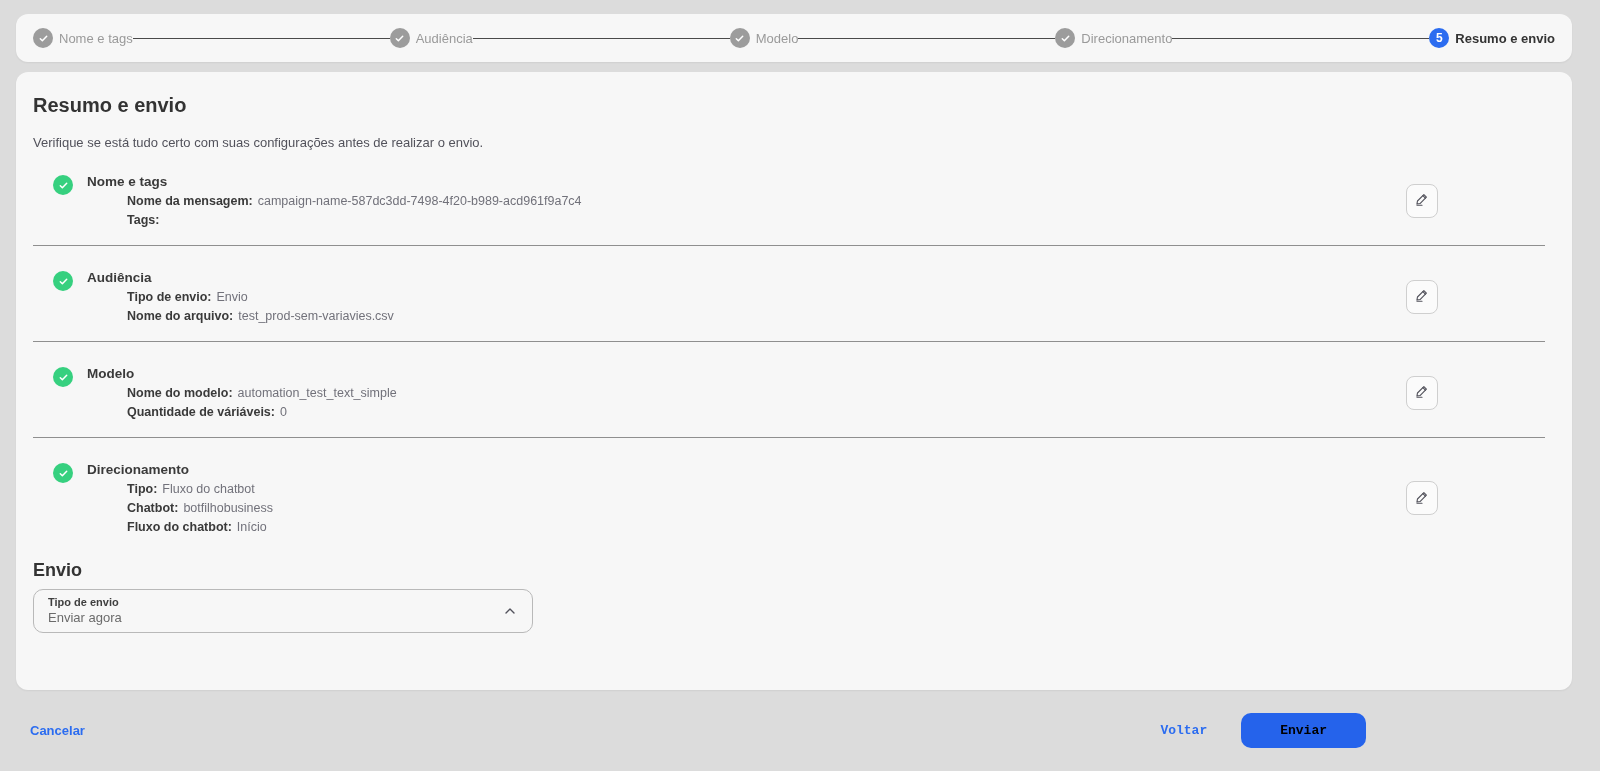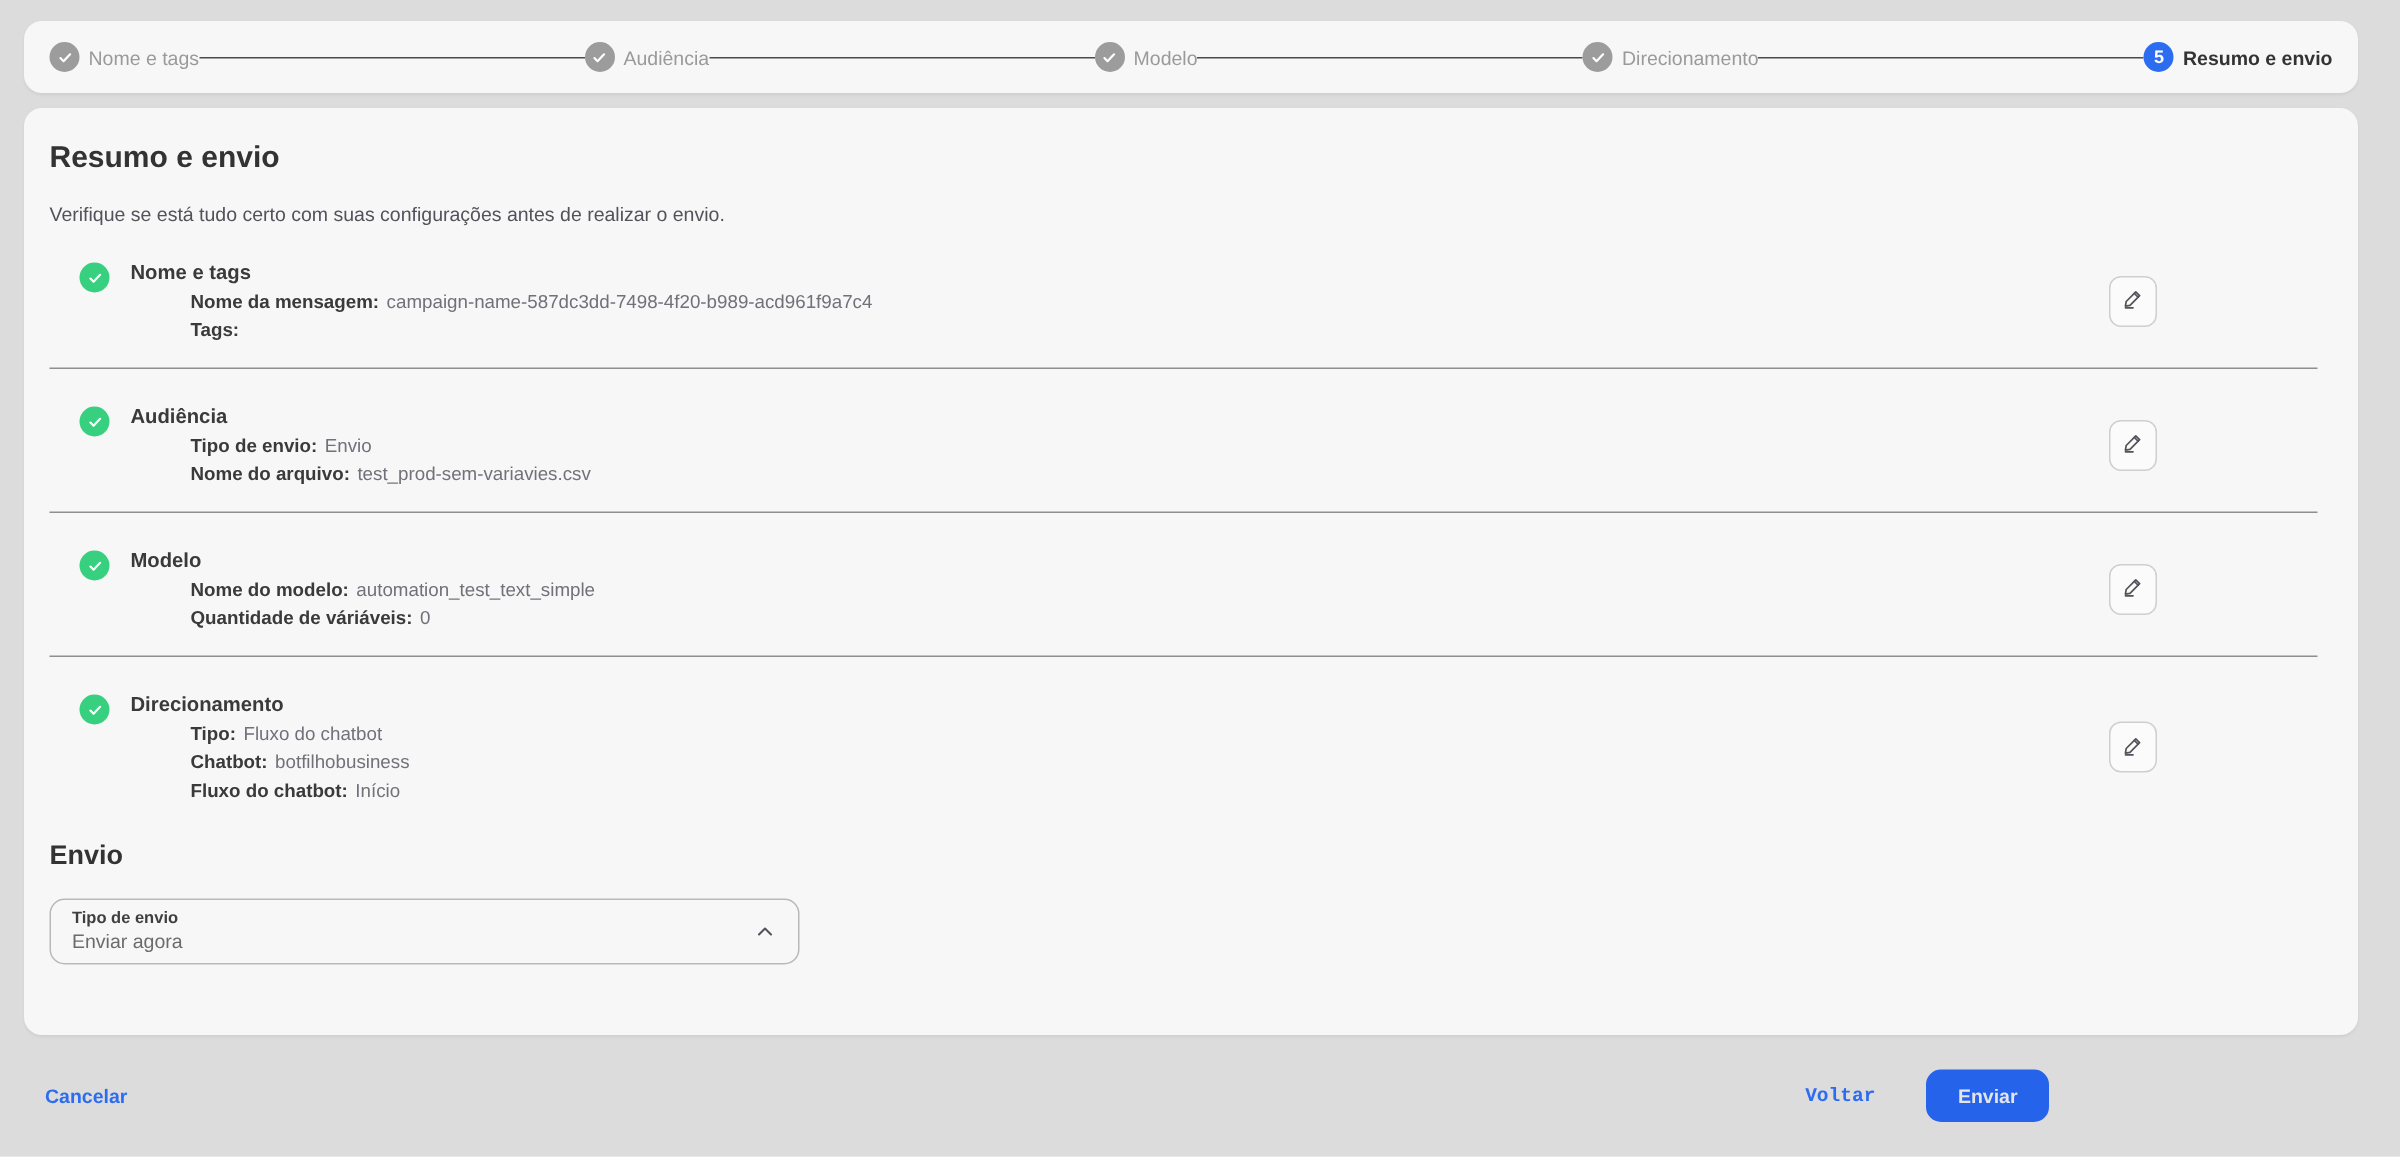--- a/index.html
+++ b/index.html
@@ -55,41 +55,41 @@
     border: 1px solid #cfcfcf; background: #fbfbfb;
     display: flex; align-items: center; justify-content: center;
     cursor: pointer; margin-right: 117px; align-self: center;
   }
   .divider { border: none; border-top: 1px solid #8f8f8f; margin: 18px 10px 0 0; }
 
   .envio-title { font-size: 18px; font-weight: bold; color: #333; margin-top: 26px; }
   .envio-note { font-size: 13.5px; color: #3f3f46; margin-top: 22px; }
 
   .select-box {
-    width: 500px; height: 44px; margin-top: 18px;
+    width: 500px; height: 44px; margin-top: 8px;
     border: 1px solid #b9b9b9; border-radius: 10px; background: #f7f7f7;
     padding: 6px 14px; position: relative; cursor: pointer;
   }
   .select-label { font-size: 11px; font-weight: bold; color: #3f3f3f; }
   .select-value { font-size: 13px; color: #6b6b6b; margin-top: 2px; }
   .select-chevron { position: absolute; right: 14px; top: 13px; }
 
   
   .footer {
     position: absolute; left: 0; top: 690px; width: 1396px; height: 81px;
     display: flex; align-items: center; justify-content: space-between;
     padding: 0 30px 0 30px;
   }
   .link-btn { font-size: 13px; font-weight: bold; color: #2b6cf0; cursor: pointer; }
   .footer-right { display: flex; align-items: center; }
   .footer-right .link-btn { margin-right: 34px; font-family: Liberation Mono, monospace; }
   .primary-btn {
-    background: #2563eb; color: #e5e5e5; font-size: 13px; font-weight: bold;
-    border: none; border-radius: 10px; padding: 10px 21px; cursor: pointer;
-    font-family: Liberation Sans, sans-serif;
+    background: #2563eb; color: #000000; font-size: 13px; font-weight: bold;
+    border: none; border-radius: 10px; padding: 10px 39px; cursor: pointer;
+    font-family: Liberation Mono, monospace;
   }
 </style>
 </head>
 <body>
 
 <div class="stepper-card">
 
   <div class="step">
     <span class="step-circle done">
       <svg viewBox="0 0 24 24" width="11" height="11">

